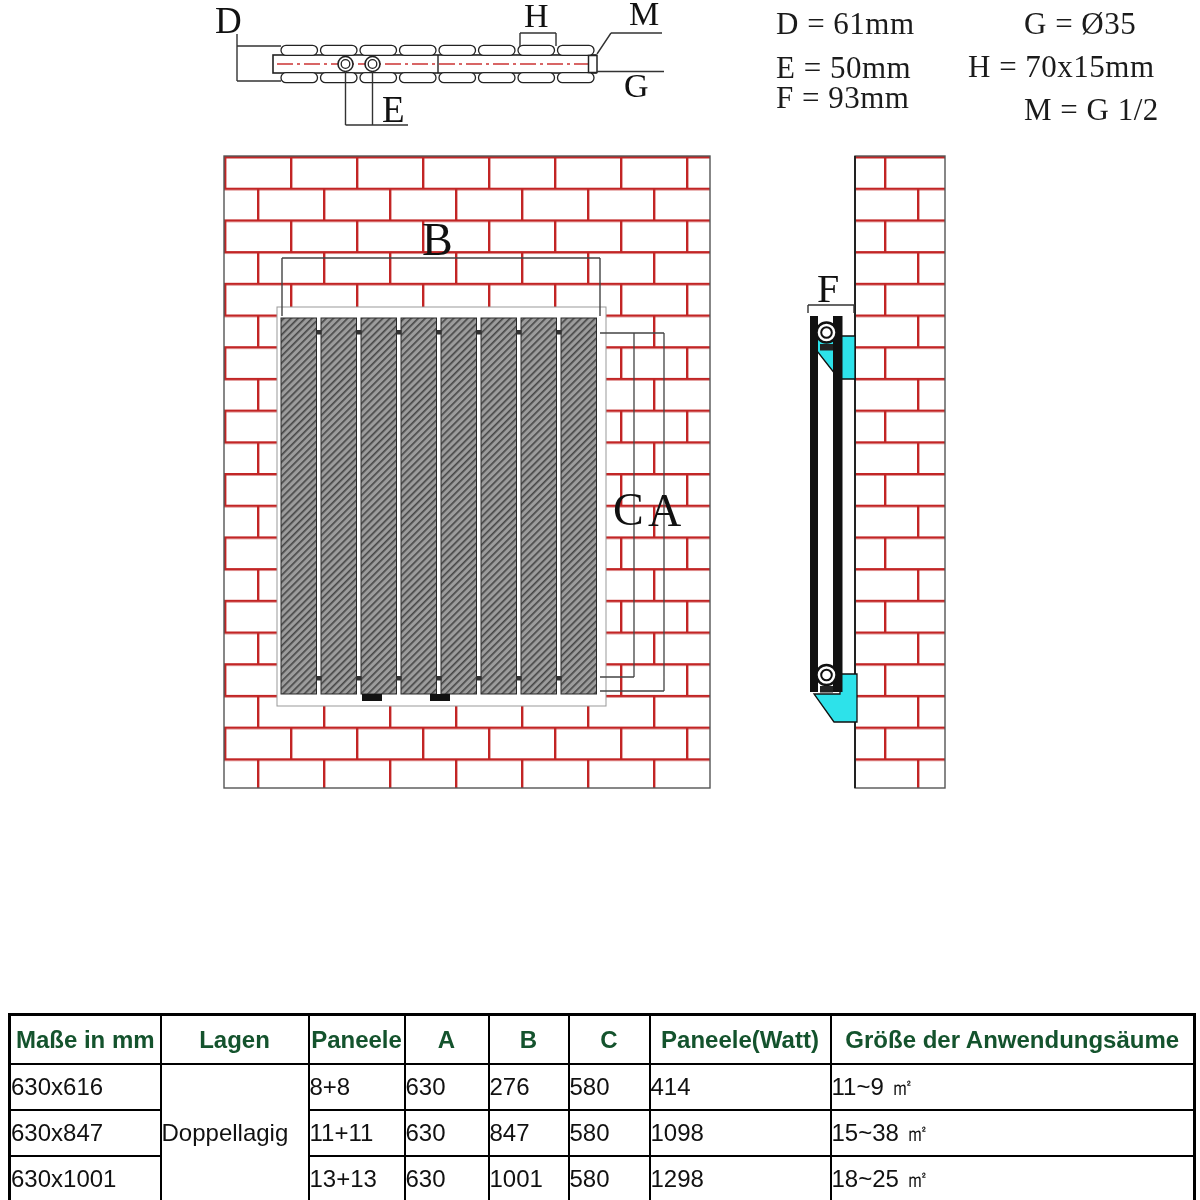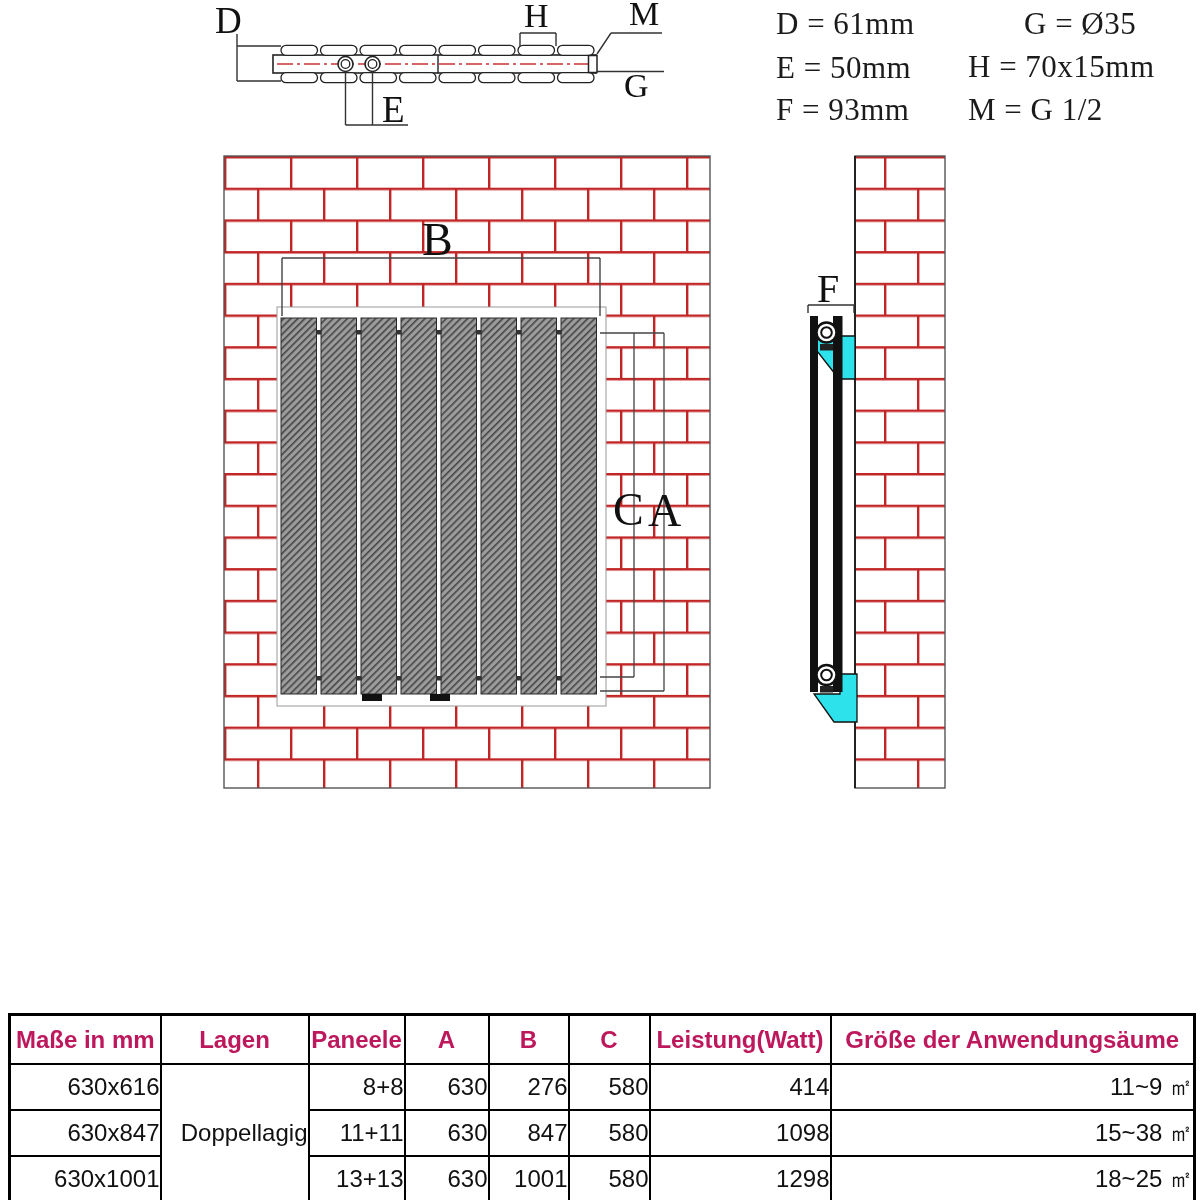--- a/index.html
+++ b/index.html
@@ -6,22 +6,22 @@
   #stage{position:relative;width:1200px;height:1200px;background:#ffffff;overflow:hidden;
          font-family:"Liberation Sans",sans-serif;}
   #drawing{position:absolute;left:0;top:0;}
   .specline{position:absolute;font-size:31px;color:#1b1b1b;font-family:Liberation Serif, serif;
             white-space:nowrap;letter-spacing:0.5px;}
   .dim-letter{font-family:"Liberation Serif",serif;fill:#111;}
   table.spec{position:absolute;left:8px;top:1013px;width:1188px;border-collapse:collapse;
              table-layout:fixed;background:#fff;}
   table.spec,table.spec td,table.spec th{border:2px solid #000;}
   table.spec{border:3px solid #000;}
-  table.spec th{font-size:24px;font-weight:bold;color:#be185d;padding:0;height:47px;text-align:center;vertical-align:middle;}
-  table.spec td{font-size:24px;font-weight:normal;color:#111;padding:0;height:44px;text-align:right;vertical-align:middle;}
+  table.spec th{font-size:24px;font-weight:bold;color:#14532d;padding:0;height:47px;text-align:center;vertical-align:middle;}
+  table.spec td{font-size:24px;font-weight:normal;color:#111;padding:0;height:44px;text-align:left;vertical-align:middle;}
 </style>
 </head>
 <body>
 
 <div id="stage">
 
   <svg id="drawing" width="1200" height="1010" viewBox="0 0 1200 1010">
     <defs>
       <pattern id="brick" patternUnits="userSpaceOnUse" x="224" y="156" width="66" height="63.4">
         <line x1="0" y1="1.2" x2="66" y2="1.2" stroke="#c22525" stroke-width="2.4"></line>
@@ -149,45 +149,45 @@
       <g>
         <circle cx="826.5" cy="675" r="10" fill="#fff" stroke="#111" stroke-width="2.4"></circle>
         <circle cx="826.5" cy="675" r="5.3" fill="#fff" stroke="#111" stroke-width="2"></circle>
         <rect x="820" y="686" width="13" height="6.5" fill="#222"></rect>
       </g>
     </g>
   </svg>
 
   <div class="specline" style="left:776px;top:6px">D = 61mm</div>
   <div class="specline" style="left:776px;top:50px">E = 50mm</div>
-  <div class="specline" style="left:776px;top:92px">F = 93mm</div>
+  <div class="specline" style="left:776px;top:80px">F = 93mm</div>
   <div class="specline" style="left:1024px;top:6px">G = Ø35</div>
   <div class="specline" style="left:968px;top:49px">H = 70x15mm</div>
-  <div class="specline" style="left:968px;top:92px">M = G 1/2</div>
+  <div class="specline" style="left:1024px;top:92px">M = G 1/2</div>
 
   <table class="spec">
     <colgroup>
       <col style="width:151px">
         <col style="width:148px">
         <col style="width:96px">
         <col style="width:84px">
       <col style="width:80px">
         <col style="width:81px">
         <col style="width:181px">
         <col>
     </colgroup>
     <tbody>
         <tr>
       <th>Maße in mm</th>
       <th>Lagen</th>
       <th>Paneele</th>
       <th>A</th>
       <th>B</th>
       <th>C</th>
-      <th>Leistung(Watt)</th>
+      <th>Paneele(Watt)</th>
       <th>Größe der Anwendungsäume</th>
     </tr>
     <tr>
       <td>630x616</td>
       <td rowspan="3">Doppellagig</td>
       <td>8+8</td>
       <td>630</td>
       <td>276</td>
       <td>580</td>
       <td>414</td>

